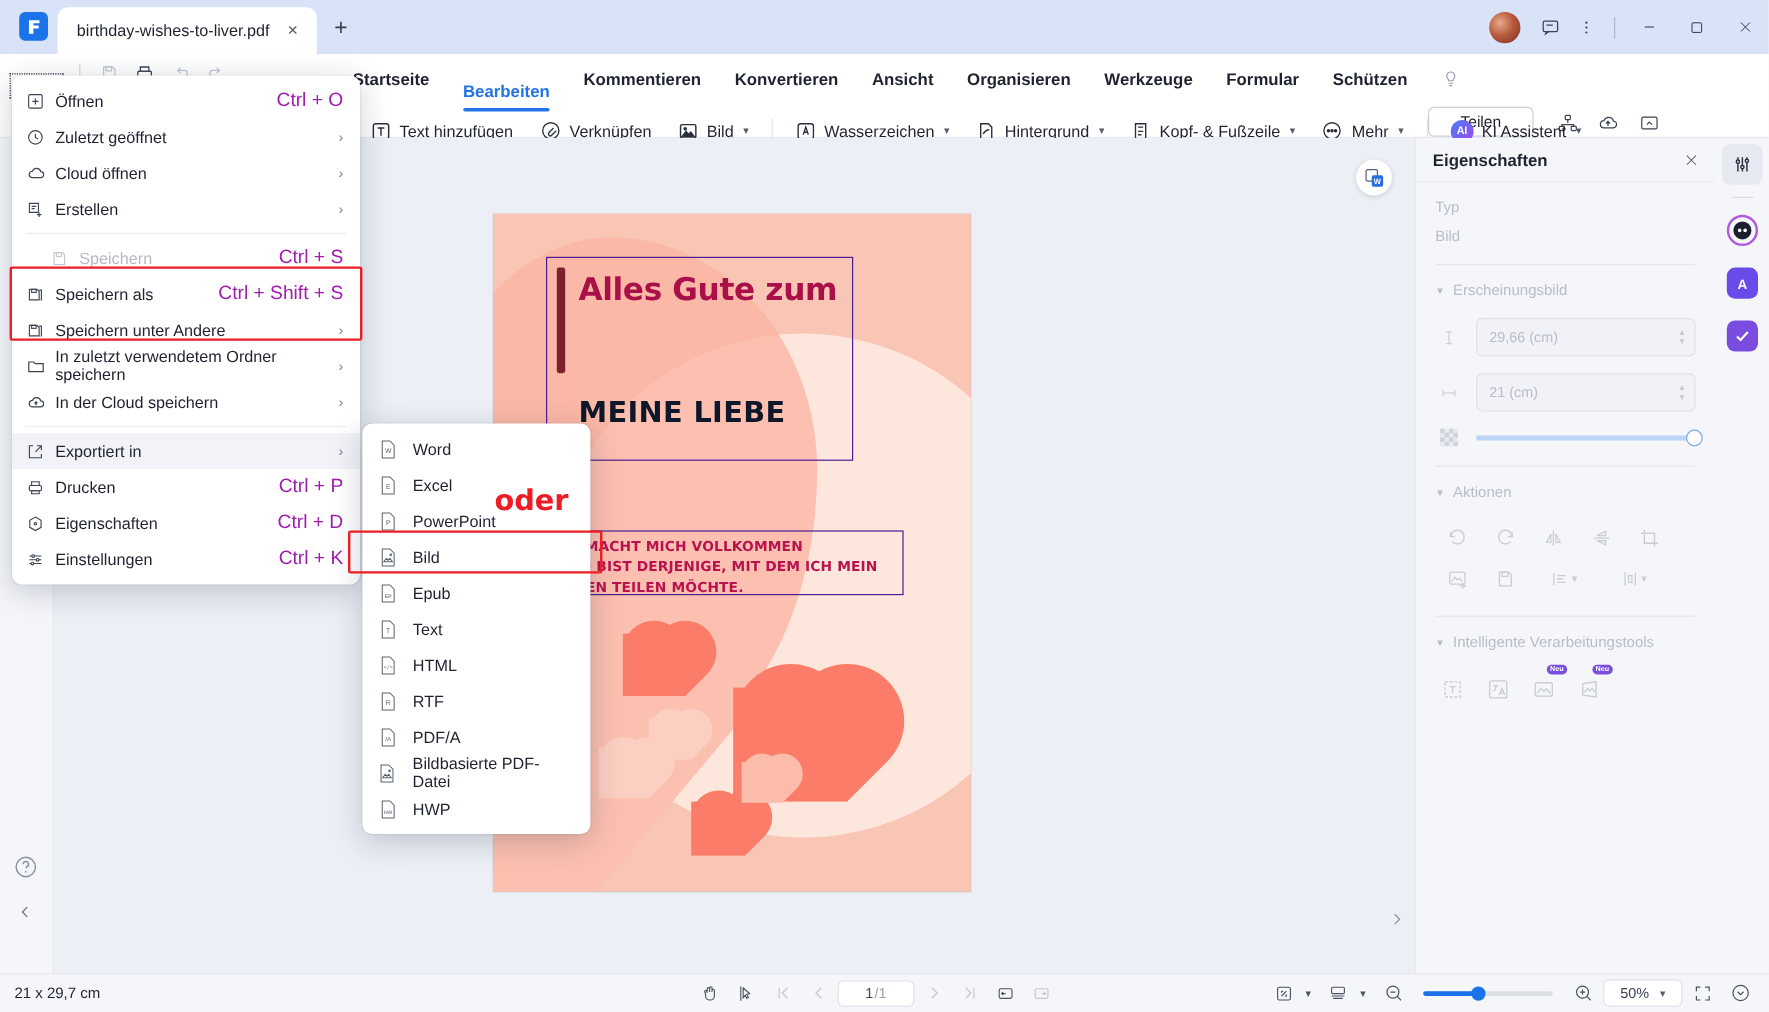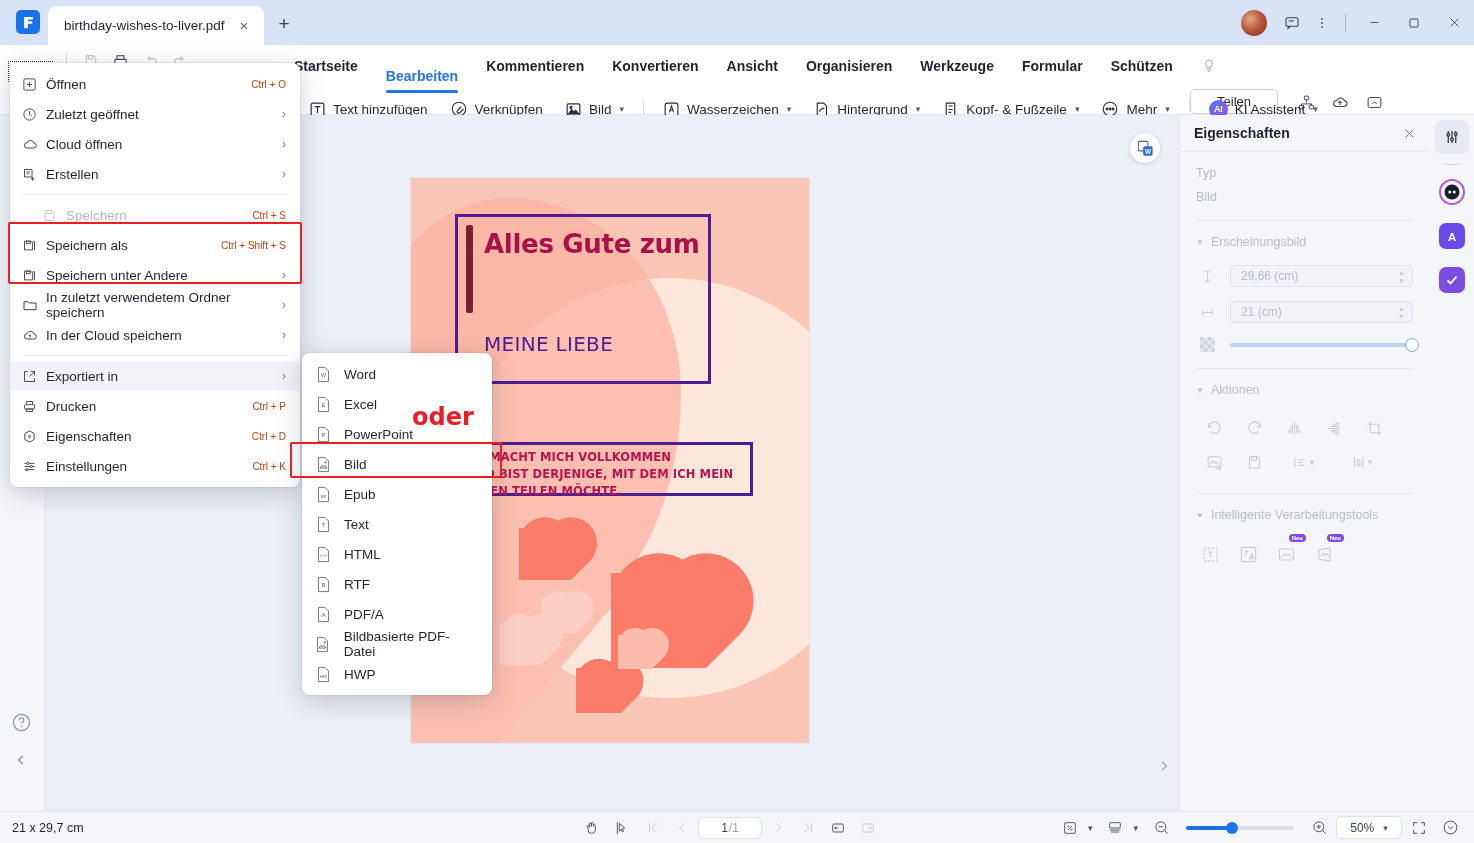--- a/index.html
+++ b/index.html
@@ -159,33 +159,33 @@
   }
   .hart { position:absolute; }
   .hart::before, .hart::after {
     content:''; position:absolute; width: 100%; height: 100%; border-radius: 50% 50% 0 0;
     background: inherit;
   }
   .hart::before { transform: rotate(-45deg); transform-origin: 0 100%; left: 50%; }
   .hart::after { transform: rotate(45deg); transform-origin: 100% 100%; left: 0; }
 
   .txtbox {
-    position: absolute; border: 3px solid #4c1d95; background: rgba(255,255,255,0.0); padding-left: 21px;
+    position: absolute; border: 1px solid #4c1d95; background: rgba(255,255,255,0.0); padding-left: 21px;
   }
   .title-txt {
     font-family: "DejaVu Sans", sans-serif;
     color: #a9104a; font-weight: bold; font-size: 26px; line-height: 31px;
     letter-spacing: -0.3px;
   }
   .title-bar-accent {
     position:absolute; left: 8px; top: 8px; width: 7px; height: 88px; background: #7d2130; border-radius: 2px;
   }
   .subtitle-txt {
     font-family: "DejaVu Sans", sans-serif;
-    color: #4c1d95; font-weight: normal; font-size: 20px; letter-spacing: .3px;
+    color: #0f172a; font-weight: bold; font-size: 24px; letter-spacing: .3px;
   }
   .body-txt {
     font-family: "DejaVu Sans", sans-serif;
     color: #b8134f; font-weight: bold; font-size: 11.5px; line-height: 17px; letter-spacing: .1px;
   }
   .wconv {
     position:absolute; left: 1085px; top: 18px; width: 30px; height: 30px;
     border-radius: 50%; background:#fff; box-shadow: 0 1px 4px rgba(40,50,80,.18);
     display:flex; align-items:center; justify-content:center;
   }
@@ -207,21 +207,21 @@
   .rp-body { padding: 14px 16px 0 16px; }
   .rp-dim { color: #b8bdc9; }
   .rp-label { font-size: 12.5px; margin-bottom: 10px; }
   .rp-value { font-size: 12.5px; }
   .rp-hr { height:1px; background:#e3e6ee; margin: 16px 0 14px 0; }
   .rp-sect { font-size: 12.5px; display:flex; align-items:center; gap:7px; margin-bottom: 16px; }
   .rp-tri { font-size: 8px; }
   .rp-field { display:flex; align-items:center; gap: 12px; margin-bottom: 14px; }
   .rp-ficon { width: 22px; display:flex; justify-content:center; color:#c3c8d3; }
   .rp-input {
-    flex: 1; height: 22px; border: 1px solid #dfe2ea; border-radius: 5px;
+    flex: 1; height: 32px; border: 1px solid #dfe2ea; border-radius: 5px;
     background: #f0f2f7; display:flex; align-items:center; justify-content:space-between;
     padding: 0 7px 0 10px; font-size: 12px; color:#b8bdc9;
   }
   .spin { display:flex; flex-direction:column; gap:1px; color:#c5cad4; font-size:7px; line-height:7px; }
   .slider-row { display:flex; align-items:center; gap:12px; margin: 4px 0 2px 0; }
   .slider-track { flex:1; height: 4px; background:#bcd3f5; border-radius: 3px; position: relative; }
   .slider-knob {
     position:absolute; right: -6px; top: -5px; width: 14px; height: 14px; border-radius:50%;
     background:#fff; border: 1.5px solid #7fa8ea;
   }
@@ -275,21 +275,21 @@
     box-shadow: 0 6px 26px rgba(30,40,70,.22), 0 0 0 1px rgba(0,0,0,.05);
     padding: 6px 0 6px 0;
     z-index: 50;
   }
   .mi { height: 30px; display:flex; align-items:center; padding: 0 14px 0 12px; font-size: 13.5px; color:#1f2330; }
   .mi.hover { background: #f1f3f8; }
   .mi.disabled { color:#b4b9c5;padding-left:32px; }
   .mi .mic { width: 24px; display:flex; align-items:center; justify-content:flex-start; color:#3c4354; }
   .mi.disabled .mic { color:#c3c8d3; }
   .mi .mlabel { flex:1; }
-  .mi .mkey { font-size: 10px; color:#c2410c; }
+  .mi .mkey { font-size: 16px; color:#a21caf; }
   .mi .marrow { color:#7b8292; font-size: 12px; }
   .m-sep { height:1px; background:#e9ecf2; margin: 5px 12px; }
   .redbox {
     position:absolute; border: 2px solid #ee1c25; border-radius: 2px; pointer-events:none; z-index: 60;
   }
 
   
   .submenu {
     position: absolute; left: 302px; top: 353px; width: 190px;
     background:#ffffff; border-radius: 8px;

